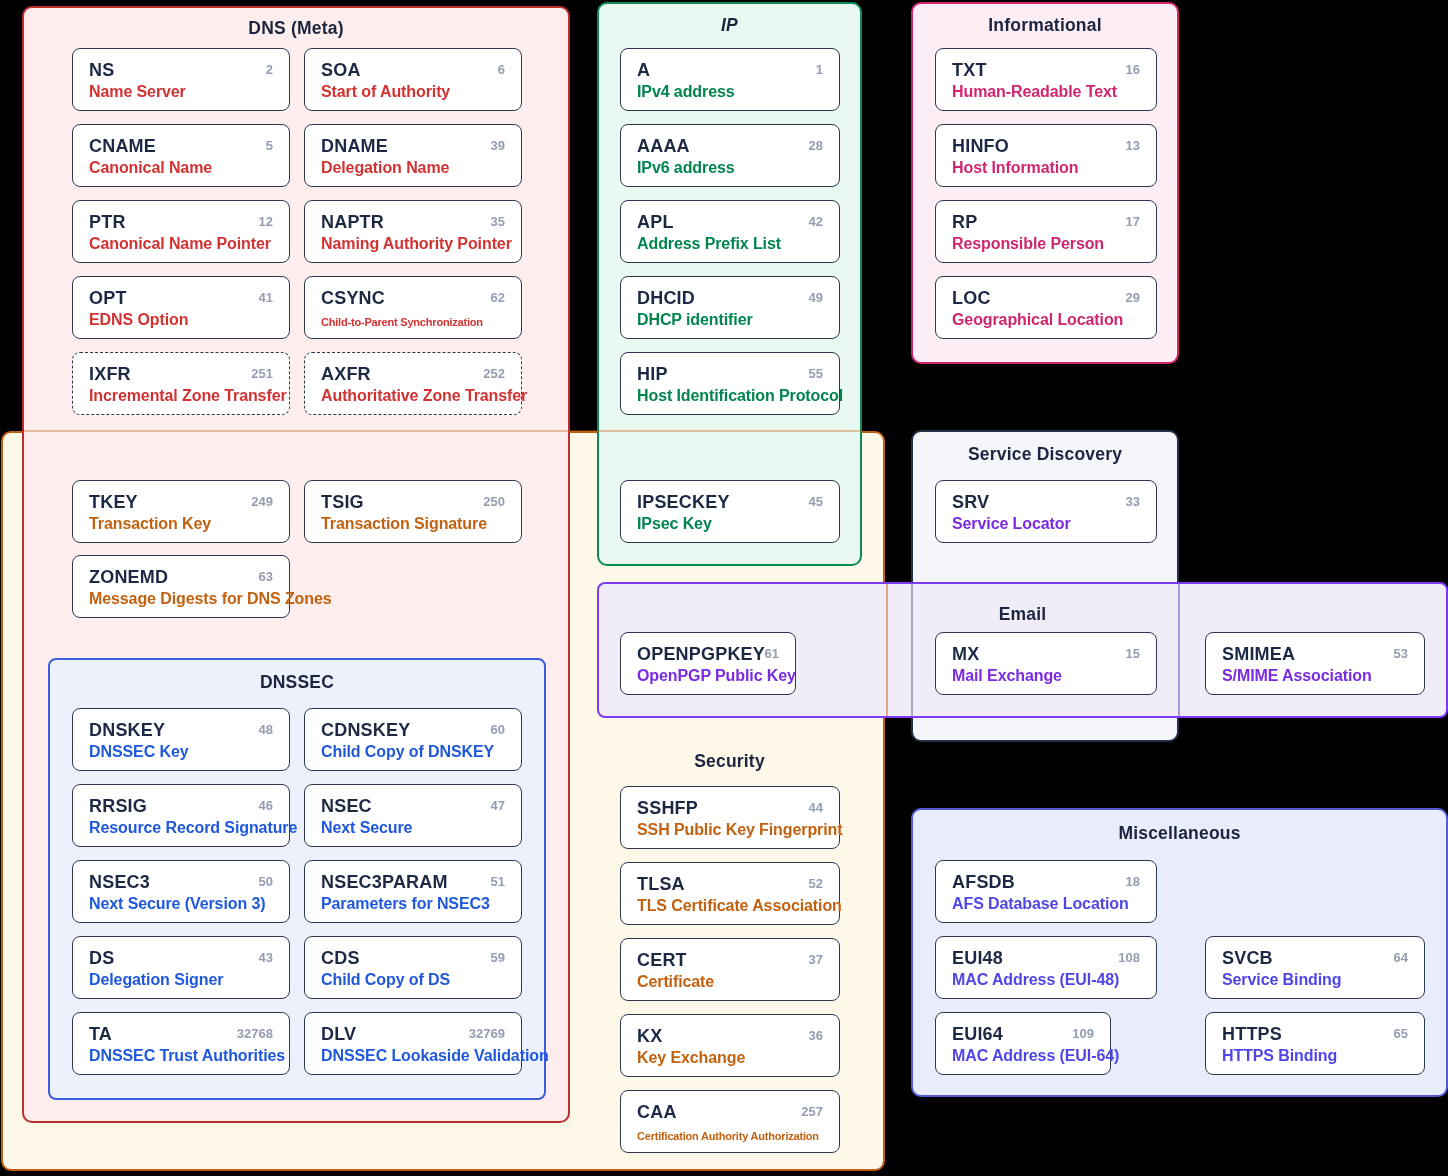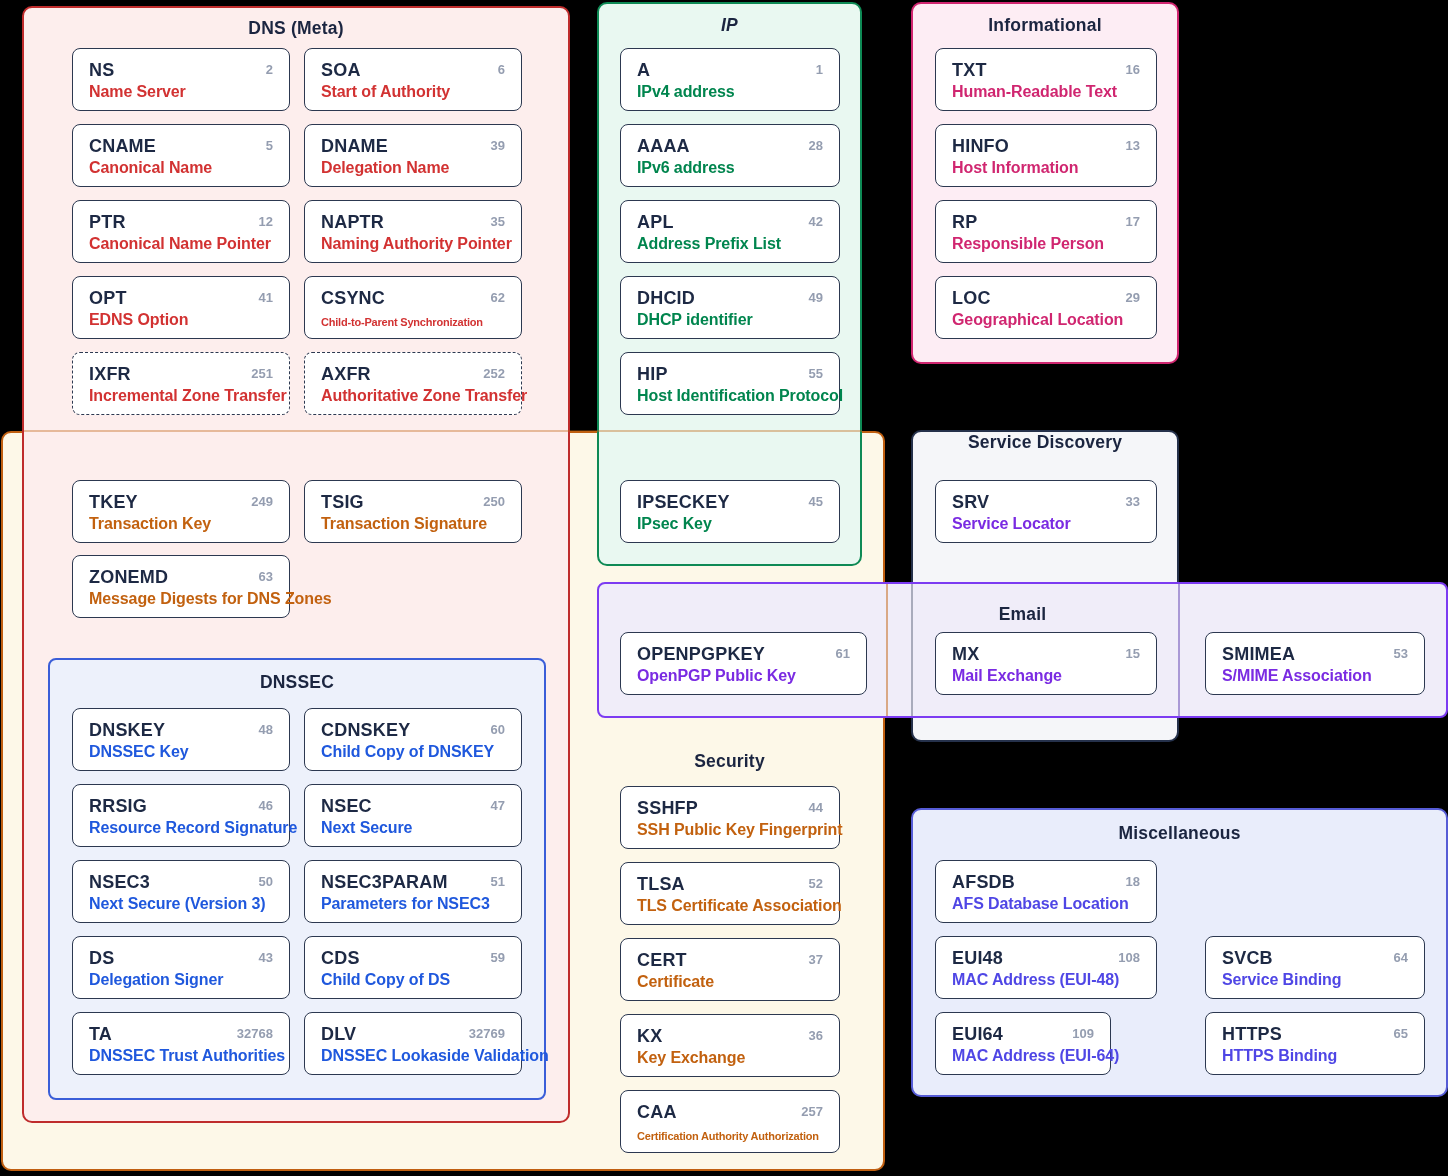--- a/index.html
+++ b/index.html
@@ -8,21 +8,21 @@
   .panel{position:absolute;box-sizing:border-box;border-radius:10px;}
   .ptitle{text-align:center;font-weight:700;font-size:17.5px;color:#1b2540;letter-spacing:.2px;}
   .p-security{left:1px;top:431px;width:884px;height:740px;background:#fdf8e8;border:2px solid #c05f10;z-index:1;}
   .p-dnsmeta{left:22px;top:6px;width:548px;height:1117px;background:#fdeeed;border:2px solid #bf2c2c;z-index:2;}
   .p-dnsmeta .ptitle{padding-top:10px;}
   .p-ip{left:597px;top:2px;width:265px;height:564px;background:#e9f8f1;border:2px solid #0e8a55;z-index:2;}
   .p-ip .ptitle{padding-top:11px;font-style:italic;}
   .p-info{left:911px;top:2px;width:268px;height:362px;background:#fdedf4;border:2px solid #d02670;z-index:2;}
   .p-info .ptitle{padding-top:11px;}
   .p-sd{left:911px;top:430px;width:268px;height:312px;background:#f5f6f9;border:2px solid #25314b;z-index:2;}
-  .p-sd .ptitle{}
+  .p-sd .ptitle{padding-top:12px;}
   .p-email{left:597px;top:582px;width:851px;height:136px;background:#f0edf9;border:2px solid #7c3bf2;border-radius:8px;z-index:3;}
   .p-email .ptitle{padding-top:20px;}
   .p-dnssec{left:48px;top:658px;width:498px;height:442px;background:#edf1fb;border:2px solid #3a5ed8;border-radius:8px;z-index:3;}
   .p-dnssec .ptitle{padding-top:12px;}
   .p-misc{left:911px;top:808px;width:537px;height:289px;background:#e9edfb;border:2px solid #565cd6;z-index:2;}
   .p-misc .ptitle{padding-top:13px;}
   .security-label{position:absolute;left:573px;top:751px;width:313px;z-index:6;}
   .oline{position:absolute;z-index:4;}
   .card{position:absolute;height:63px;background:#fff;border:1.5px solid #2c3850;border-radius:8px;
         box-sizing:border-box;padding:10px 16px 0 16px;z-index:5;}
@@ -245,21 +245,21 @@
     <span class="num">29</span>
     <span class="ds c-pink">Geographical Location</span>
   </div>
 
   <div class="card" style="left:935px;top:480px;width:222px">
     <span class="nm">SRV</span>
     <span class="num">33</span>
     <span class="ds c-purple">Service Locator</span>
   </div>
 
-  <div class="card" style="left:620px;top:632px;width:247px">
+  <div class="card" style="left:620px;top:632px;width:176px">
     <span class="nm">OPENPGPKEY</span>
     <span class="num">61</span>
     <span class="ds c-purple">OpenPGP Public Key</span>
   </div>
   <div class="card" style="left:935px;top:632px;width:222px">
     <span class="nm">MX</span>
     <span class="num">15</span>
     <span class="ds c-purple">Mail Exchange</span>
   </div>
   <div class="card" style="left:1205px;top:632px;width:220px">

